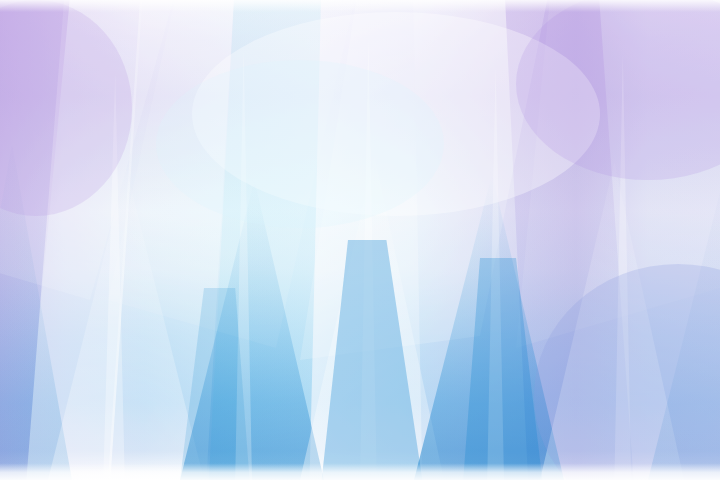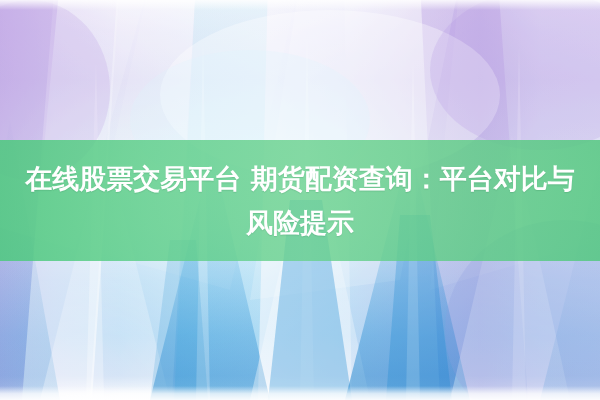--- a/index.html
+++ b/index.html
@@ -192,21 +192,16 @@
 
       <ellipse cx="540" cy="70" rx="110" ry="80" fill="#b293e2" opacity="0.22"></ellipse>
       <ellipse cx="30" cy="90" rx="80" ry="90" fill="#b293e2" opacity="0.20"></ellipse>
 
       <ellipse cx="565" cy="330" rx="120" ry="110" fill="#8f9ee0" opacity="0.26"></ellipse>
     </svg>
   </div>
 
   <div class="top-fade"></div>
 
-  <div class="green-band">
-    <h1 class="headline">
-      <span>在线股票交易平台 期货配资查询：平台对比与风</span><span>险提示</span>
-    </h1>
-  </div>
 
   <div class="bottom-fade"></div>
 
 </div>
 
 </body></html>

